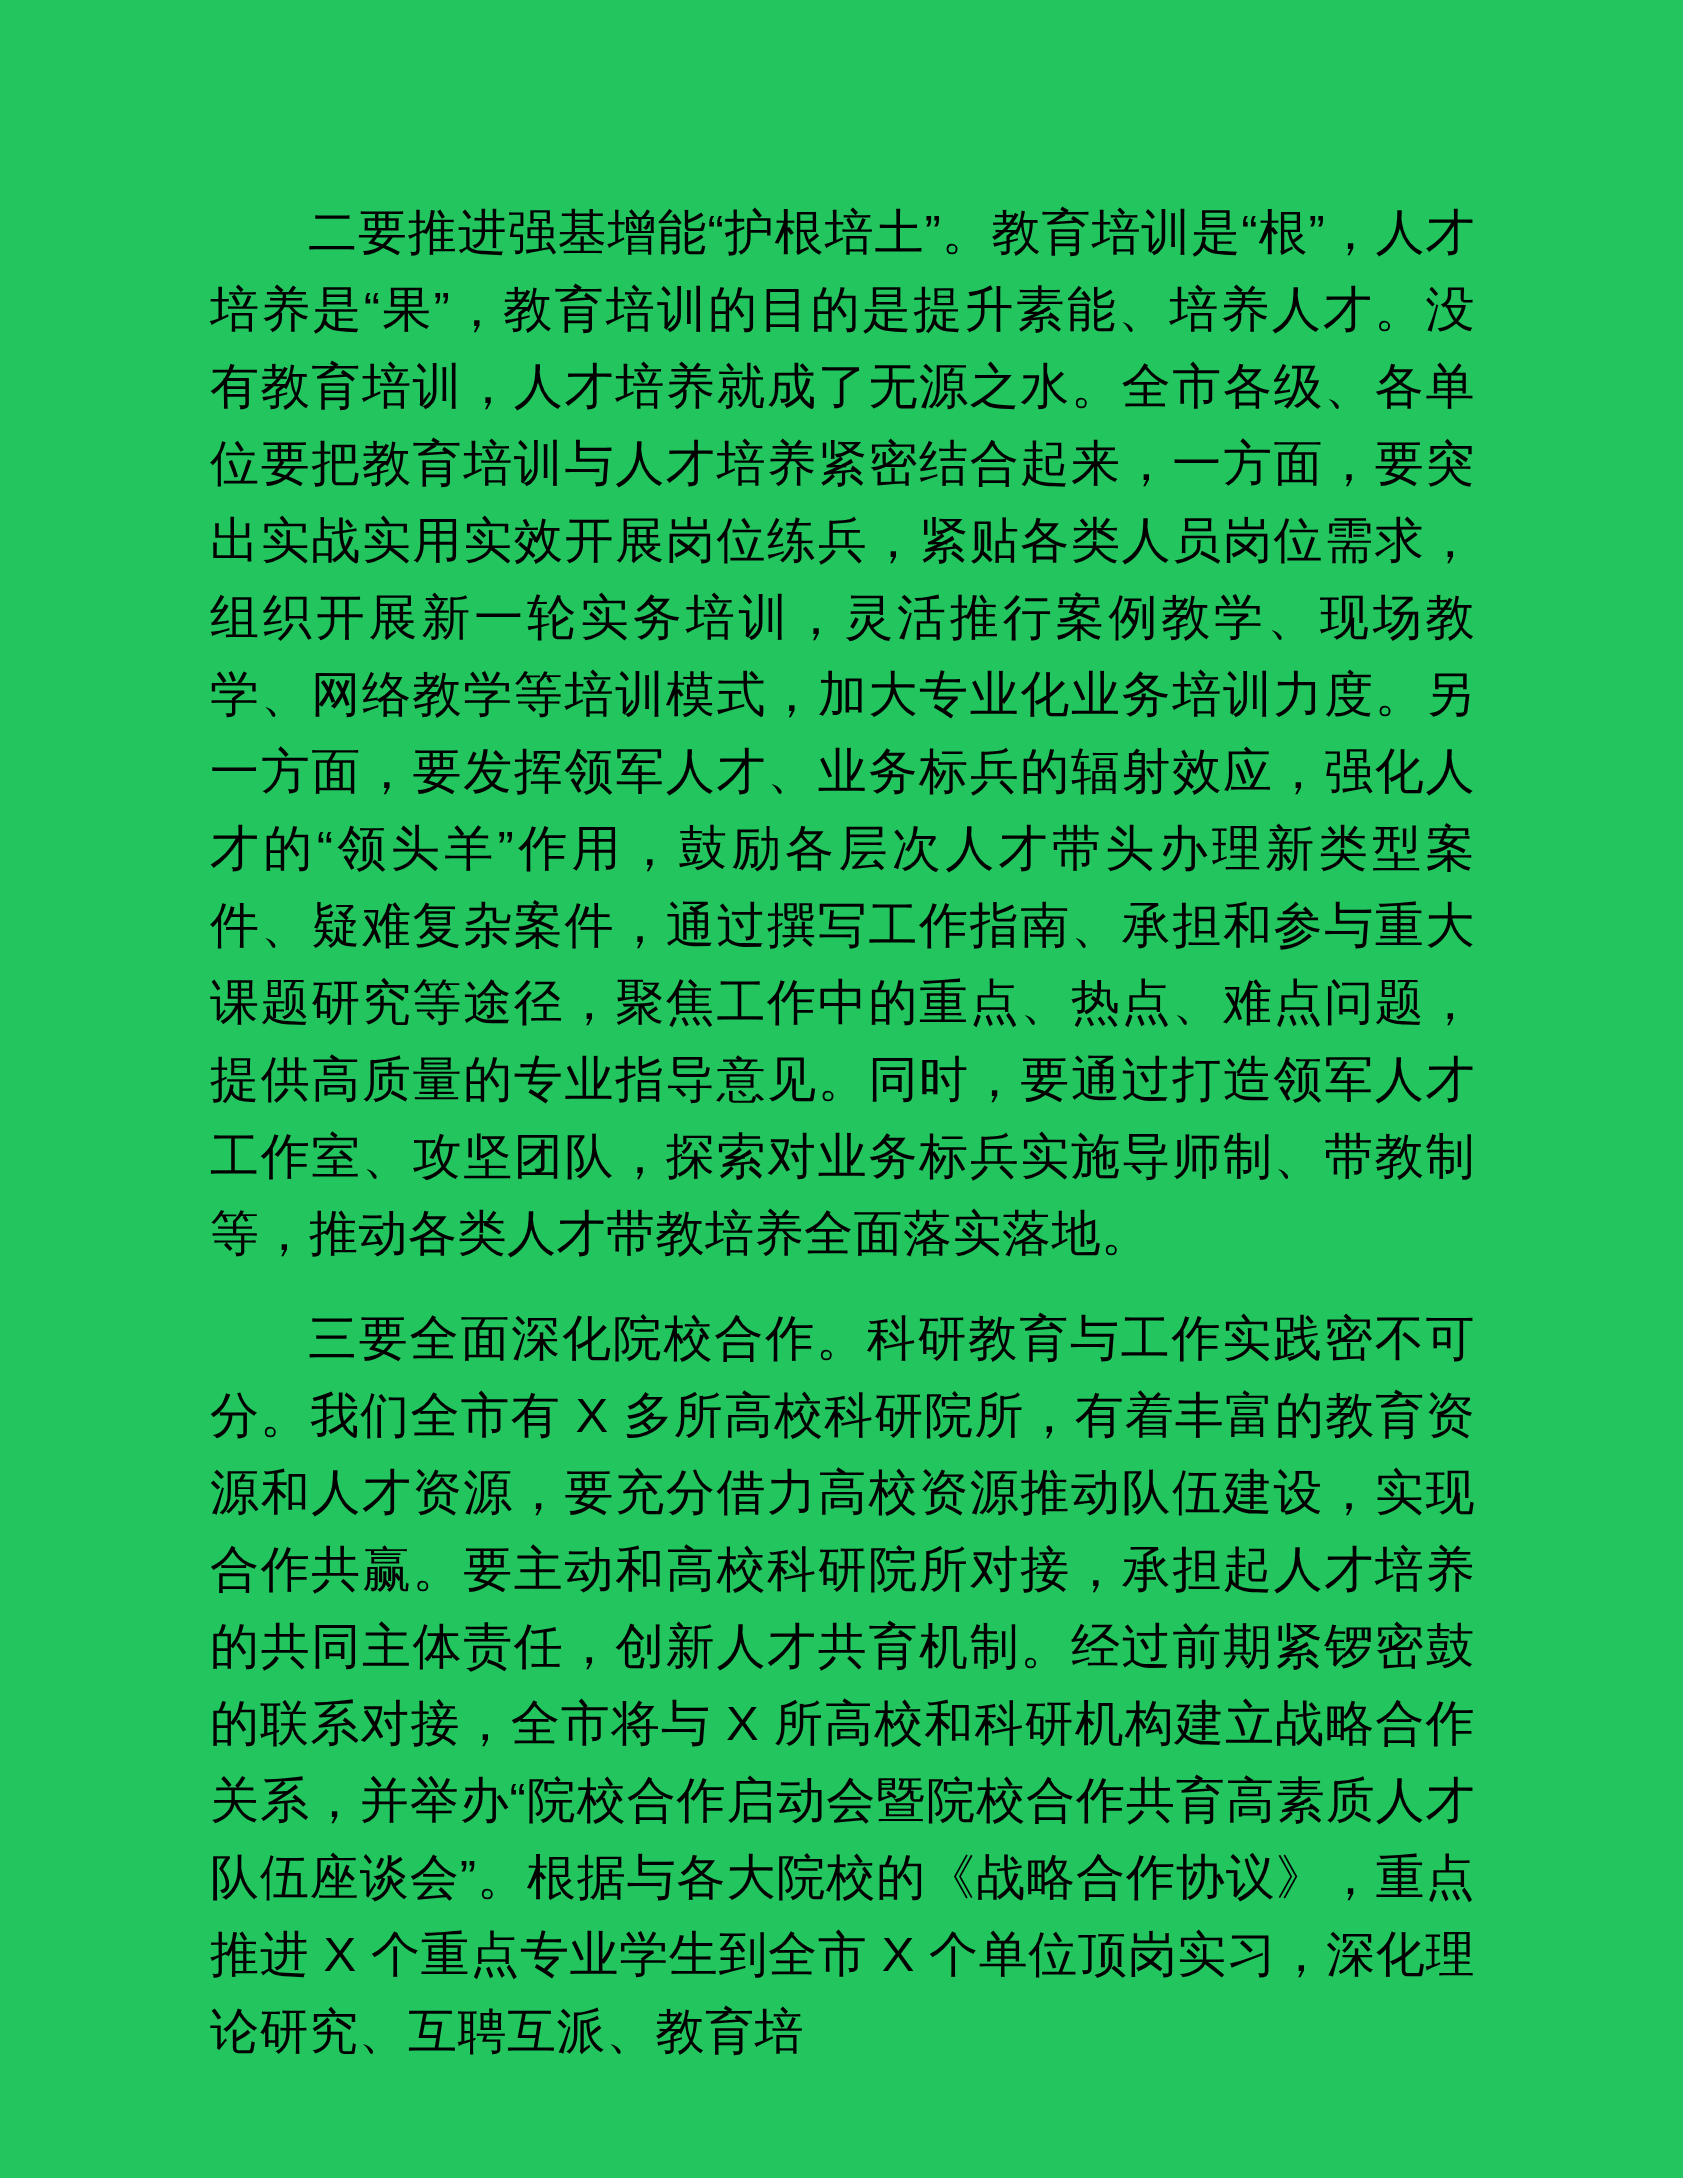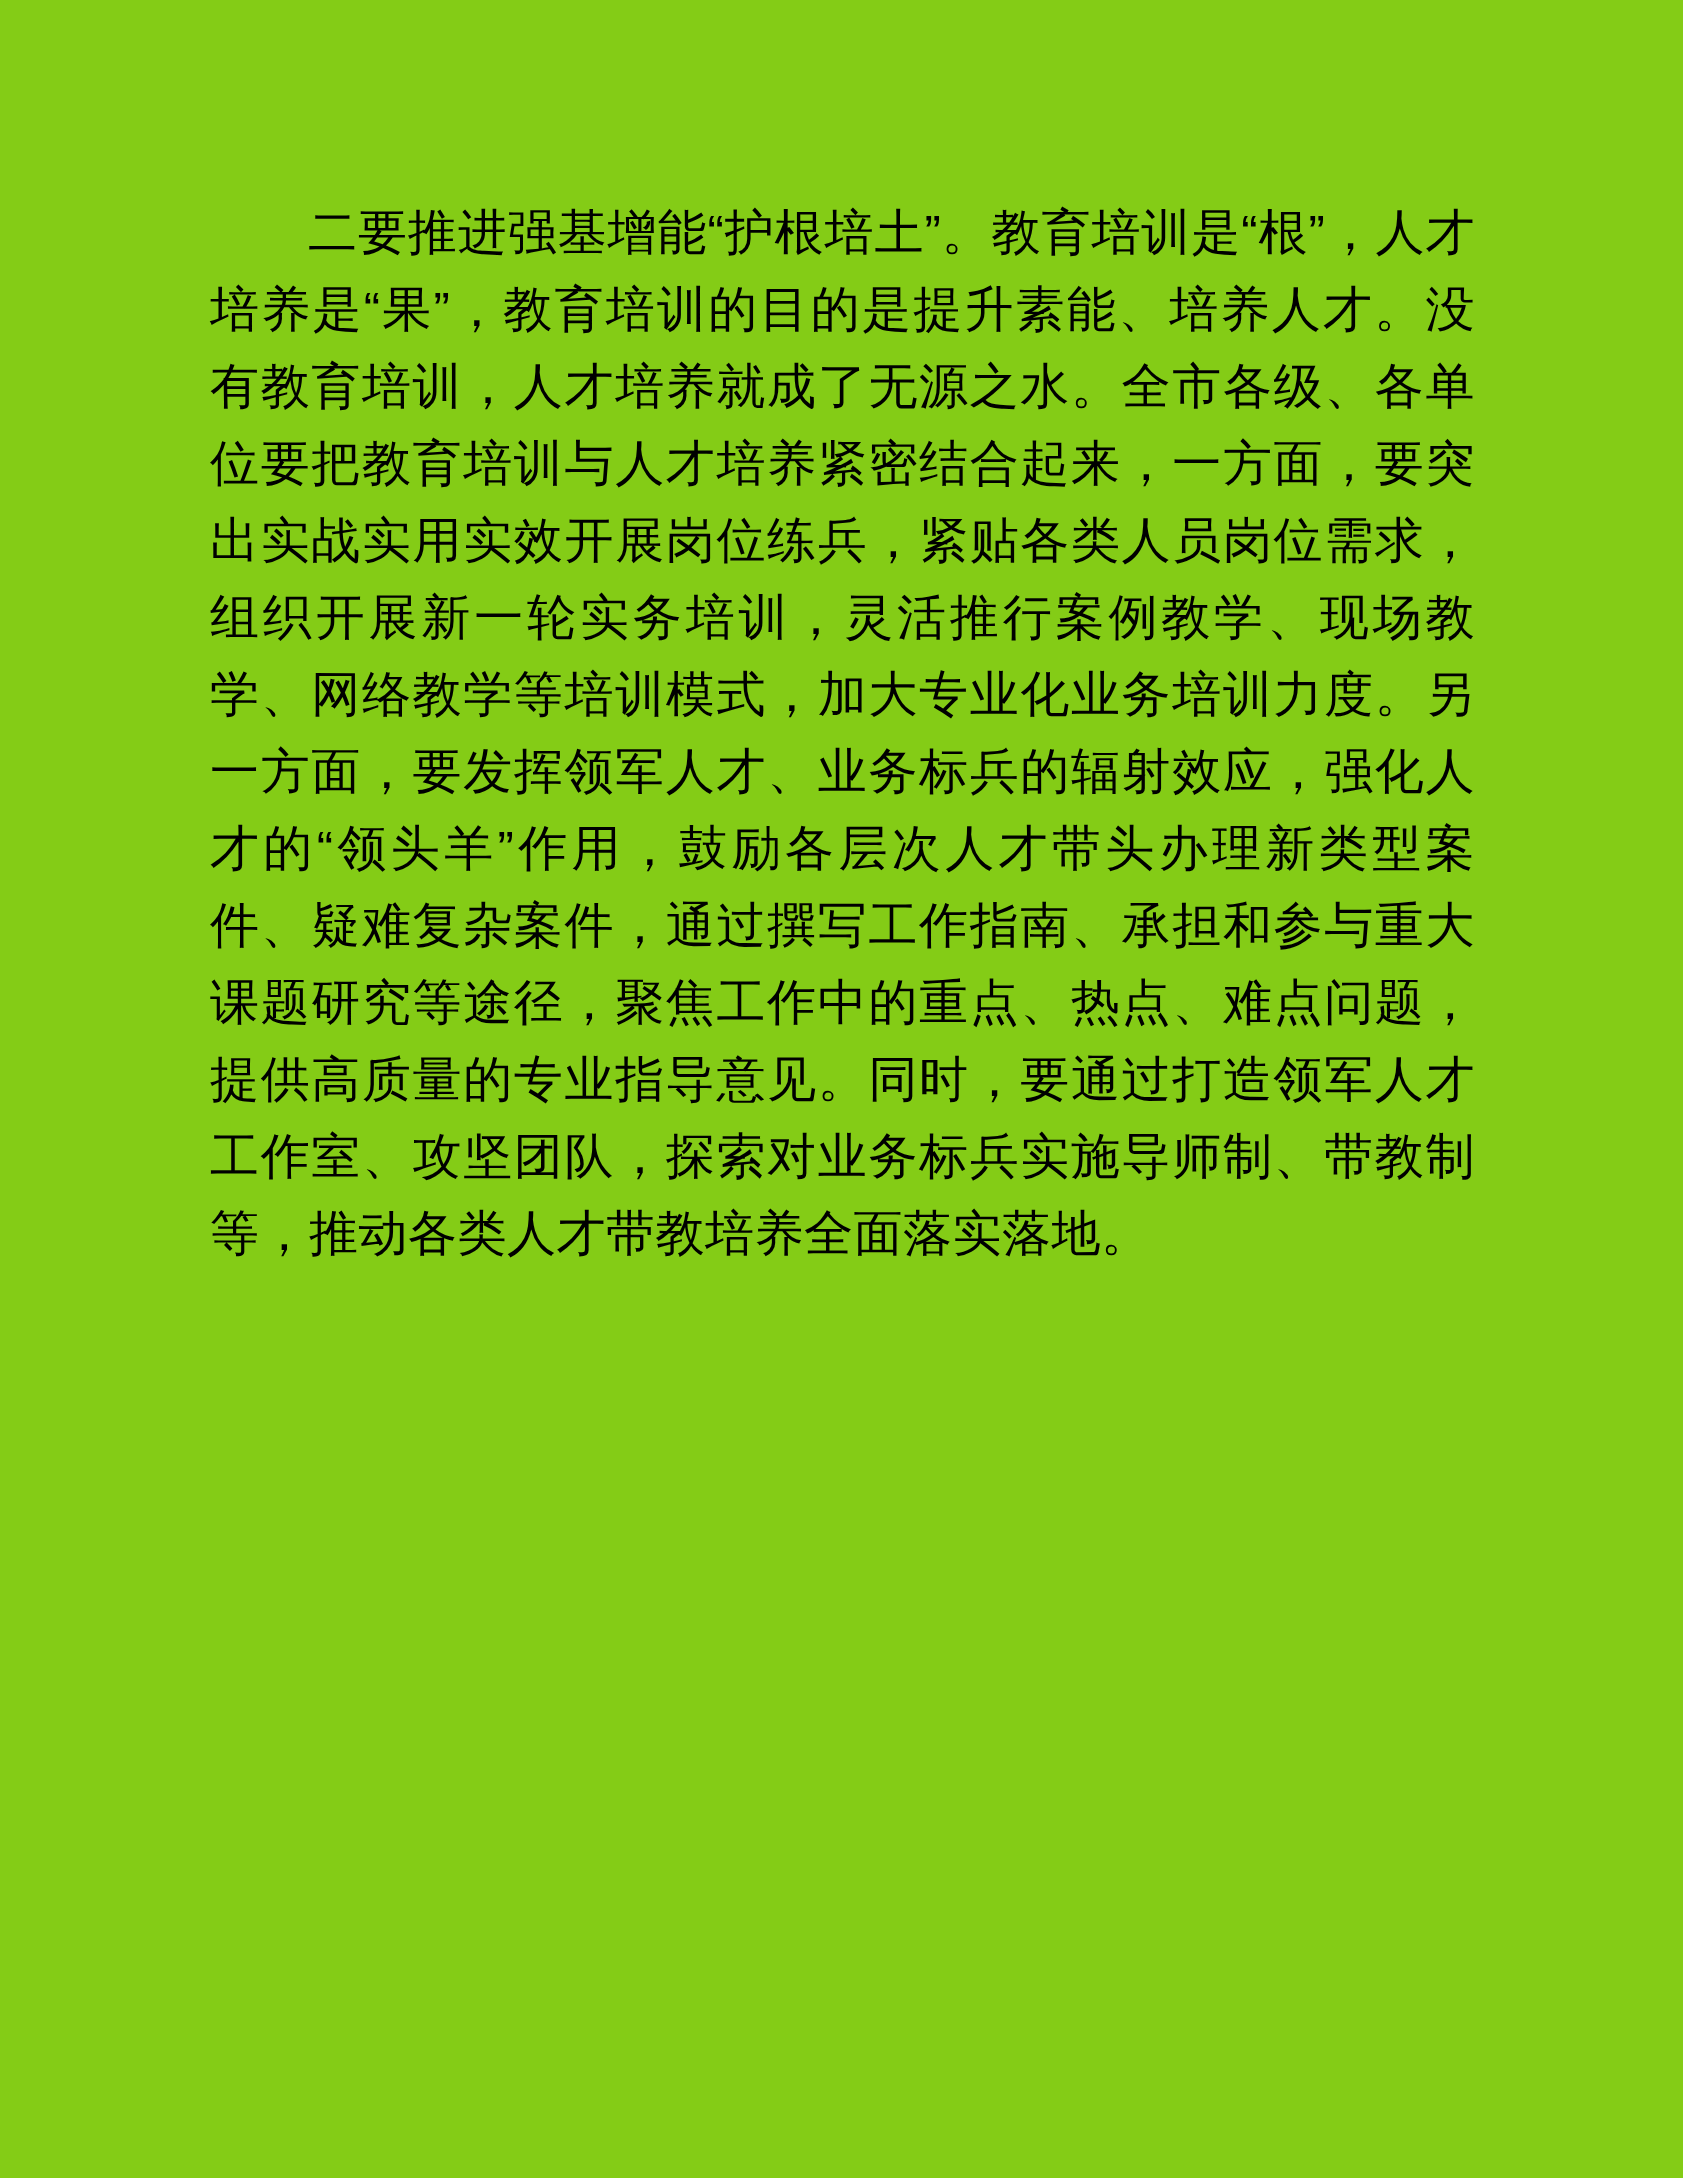--- a/index.html
+++ b/index.html
@@ -4,21 +4,21 @@
 <style>
   html, body {
     margin: 0;
     padding: 0;
     background: #ffffff;
   }
   .page {
     position: relative;
     width: 1683px;
     height: 2178px;
-    background: #84cc16;
+    background: #22c55e;
     overflow: hidden;
     font-family: "Liberation Sans", "DejaVu Sans", sans-serif;
   }
   .doc-body {
     position: absolute;
     left: 210px;
     top: 194px;
     width: 1265px;
     color: #000000;
     font-size: 49px;
@@ -31,15 +31,16 @@
     text-indent: 2em;
     word-break: break-all;
   }
 </style>
 </head>
 <body>
 
 <div class="page">
   <div class="doc-body">
     <p>二要推进强基增能“护根培土”。教育培训是“根”，人才培养是“果”，教育培训的目的是提升素能、培养人才。没有教育培训，人才培养就成了无源之水。全市各级、各单位要把教育培训与人才培养紧密结合起来，一方面，要突出实战实用实效开展岗位练兵，紧贴各类人员岗位需求，组织开展新一轮实务培训，灵活推行案例教学、现场教学、网络教学等培训模式，加大专业化业务培训力度。另一方面，要发挥领军人才、业务标兵的辐射效应，强化人才的“领头羊”作用，鼓励各层次人才带头办理新类型案件、疑难复杂案件，通过撰写工作指南、承担和参与重大课题研究等途径，聚焦工作中的重点、热点、难点问题，提供高质量的专业指导意见。同时，要通过打造领军人才工作室、攻坚团队，探索对业务标兵实施导师制、带教制等，推动各类人才带教培养全面落实落地。</p>
+    <p>三要全面深化院校合作。科研教育与工作实践密不可分。我们全市有 X 多所高校科研院所，有着丰富的教育资源和人才资源，要充分借力高校资源推动队伍建设，实现合作共赢。要主动和高校科研院所对接，承担起人才培养的共同主体责任，创新人才共育机制。经过前期紧锣密鼓的联系对接，全市将与 X 所高校和科研机构建立战略合作关系，并举办“院校合作启动会暨院校合作共育高素质人才队伍座谈会”。根据与各大院校的《战略合作协议》，重点推进 X 个重点专业学生到全市 X 个单位顶岗实习，深化理论研究、互聘互派、教育培</p>
   </div>
 </div>
 
 
 </body></html>

